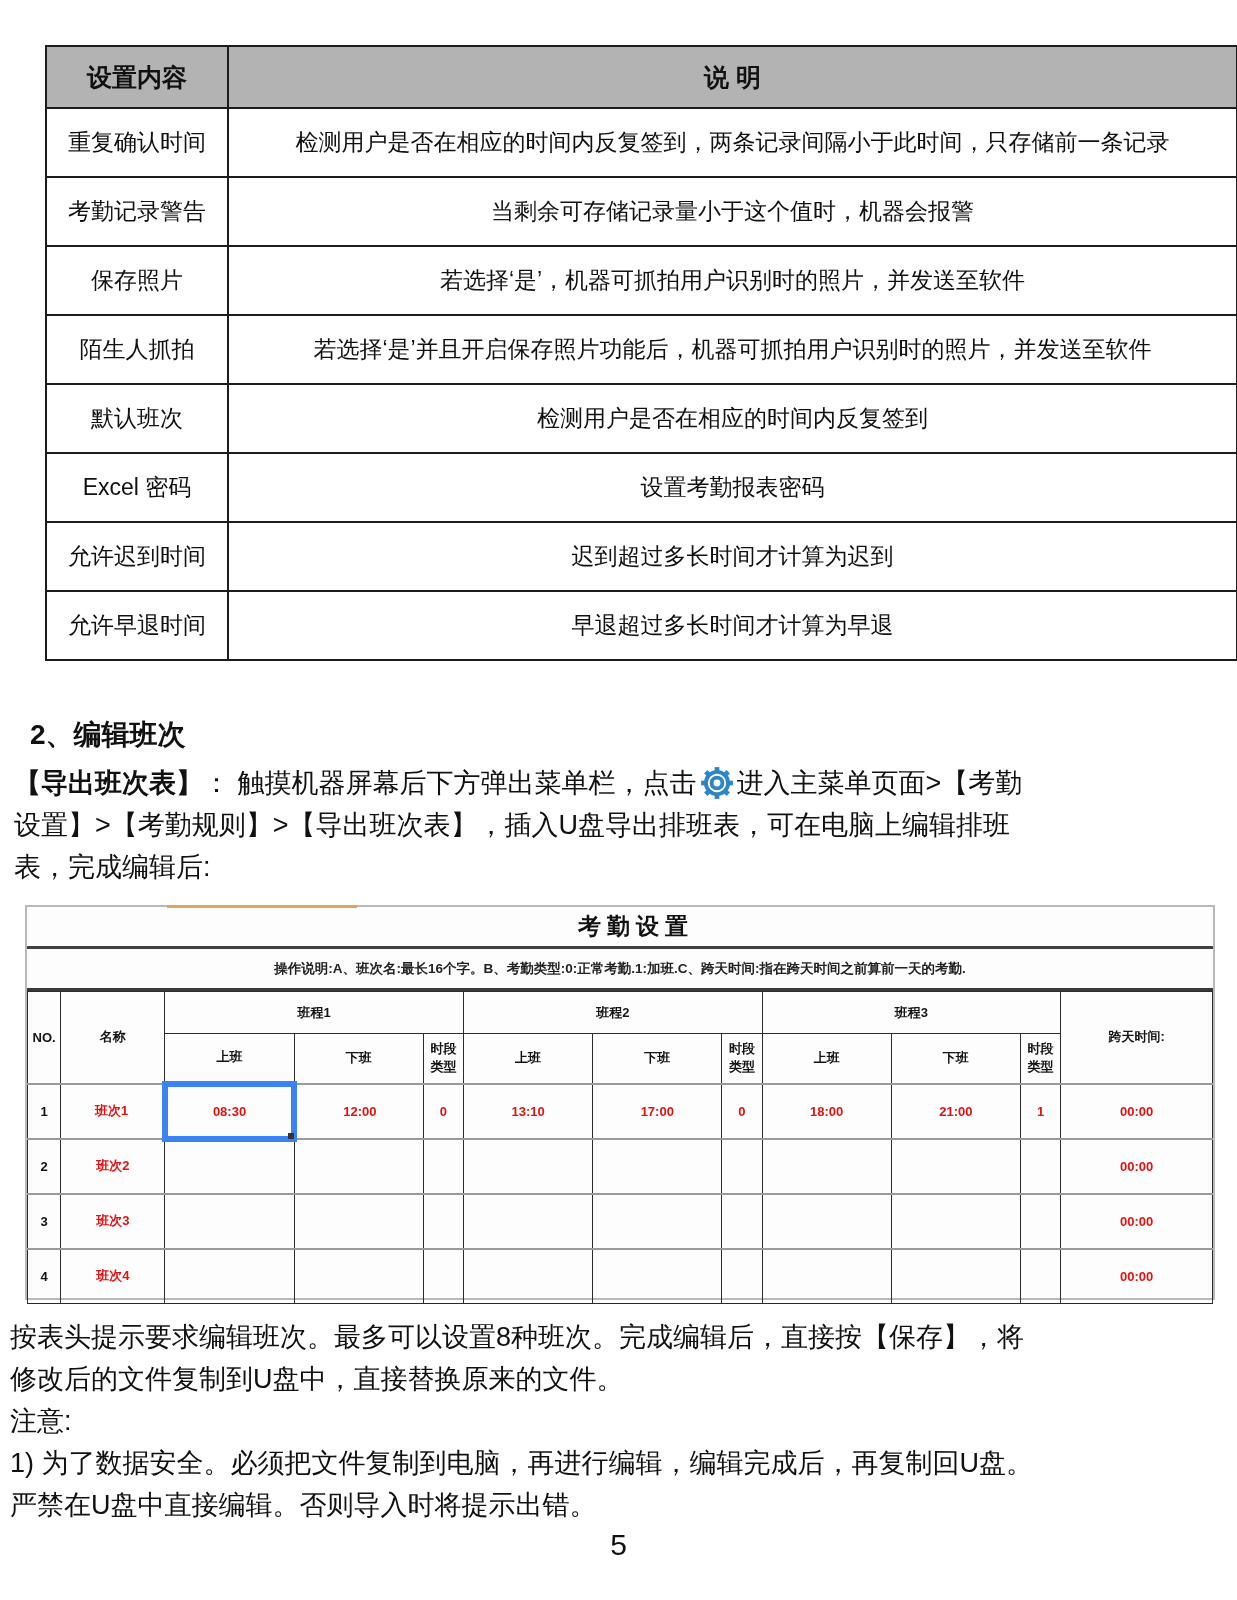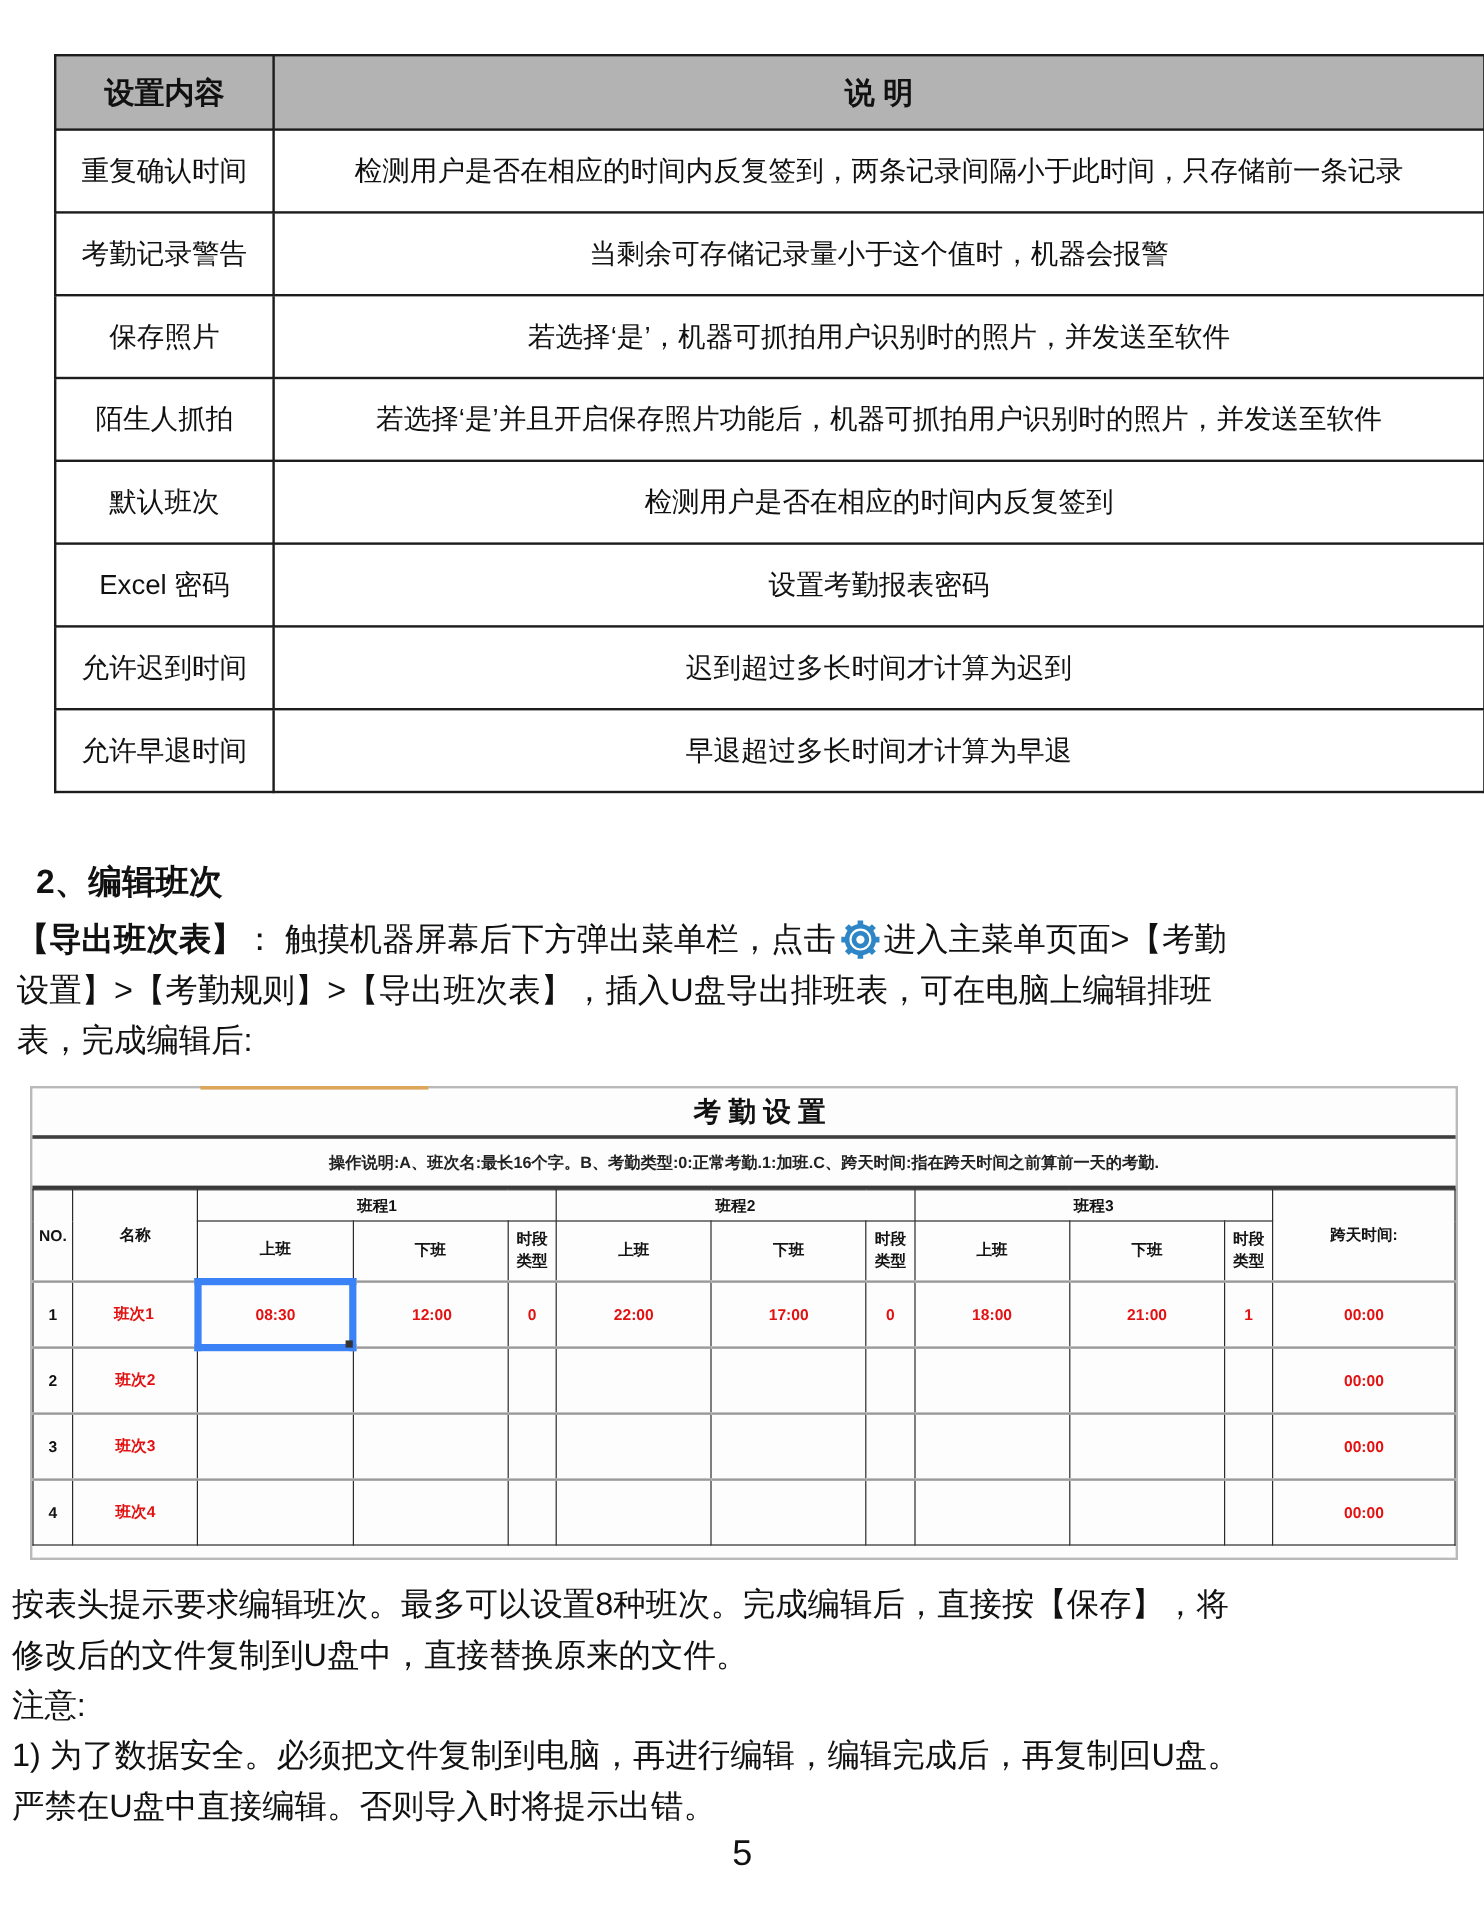--- a/index.html
+++ b/index.html
@@ -21,21 +21,21 @@
   .gear { vertical-align:-9px; margin:0 2px; }
 
   
   .sheet { position:absolute; left:25px; top:905px; width:1190px; height:395px; background:#fdfdfd; border:2px solid #b9b9b9; }
   .sheet-orange { position:absolute; left:140px; top:-2px; width:190px; height:3px; background:#dda75b; }
   .sheet-title { height:42px; line-height:40px; text-align:center; font-size:23px; font-weight:bold; letter-spacing:6px; border-bottom:3px solid #404040; font-family:"Liberation Serif","DejaVu Serif",serif;padding-left:32px; }
   .sheet-note { height:42px; line-height:40px; text-align:center; font-size:13.5px; font-weight:bold; border-bottom:3px solid #3a3a3a; color:#222; }
   .sheet-table { width:100%; border-collapse:collapse; table-layout:fixed; }
   .sheet-table th, .sheet-table td { border:1px solid #2b2b2b; text-align:center; vertical-align:middle; font-size:13px; font-weight:bold; padding:0 2px; }
   .sheet-table th { color:#141414; }
-  .row-group th { height:26px; }
+  .row-group th { height:42px; }
   .row-sub th { height:50px; }
   .row-sub { border-bottom:2px solid #8c8c8c; }
   .sheet-table .drow td { height:55px; border-top:2px solid #9a9a9a; }
   .sheet-table .drow .red { color:#e31212; }
   .sheet-table td.sel { border:6px solid #3b82f6; position:relative; }
   .sheet-table td.sel::after { content:""; position:absolute; right:-3px; bottom:-3px; width:6px; height:6px; background:#333; }
 
   
   .bottom-text { position:absolute; left:10px; top:1316px; width:1218px; font-size:27px; line-height:42px; }
   .page-number { position:absolute; left:0; top:1528px; width:1237px; text-align:center; font-size:30px; }
@@ -151,21 +151,21 @@
         <th>上班</th>
         <th>下班</th>
         <th>时段类型</th>
       </tr>
       <tr class="drow">
         <td>1</td>
         <td class="red">班次1</td>
         <td class="red sel">08:30</td>
         <td class="red">12:00</td>
         <td class="red">0</td>
-        <td class="red">22:00</td>
+        <td class="red">13:10</td>
         <td class="red">17:00</td>
         <td class="red">0</td>
         <td class="red">18:00</td>
         <td class="red">21:00</td>
         <td class="red">1</td>
         <td class="red">00:00</td>
       </tr>
       <tr class="drow">
         <td>2</td>
         <td class="red">班次2</td>

